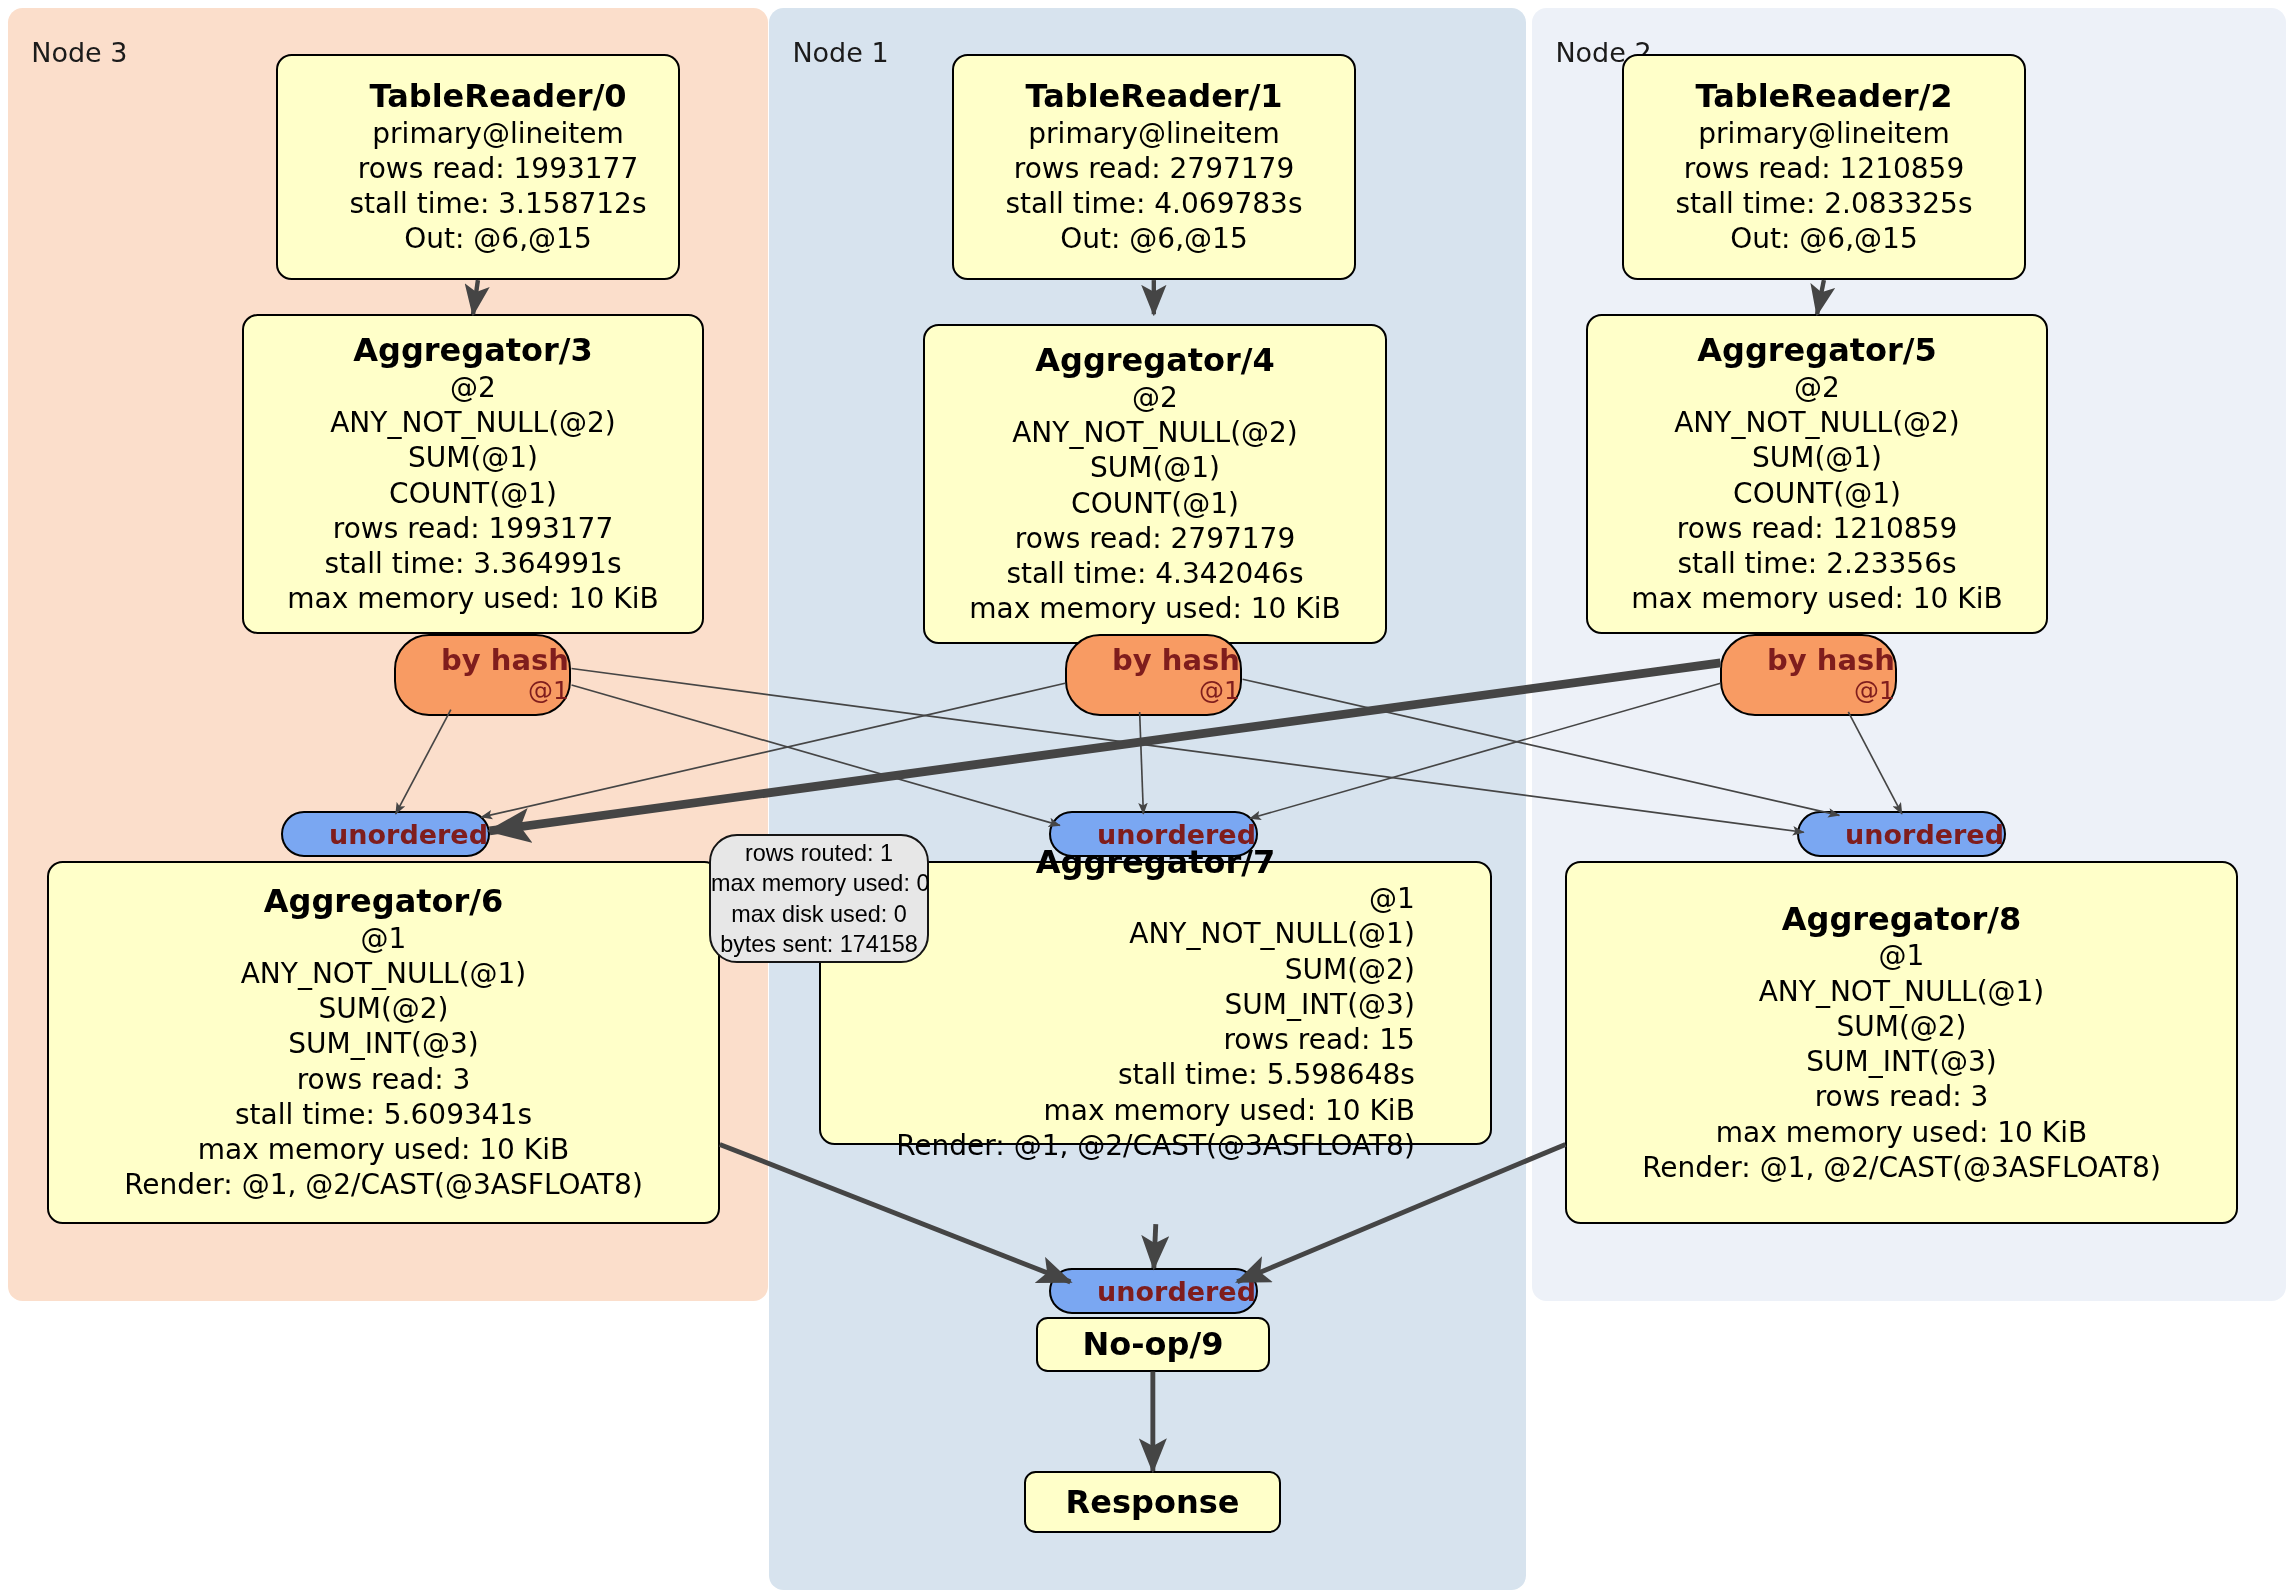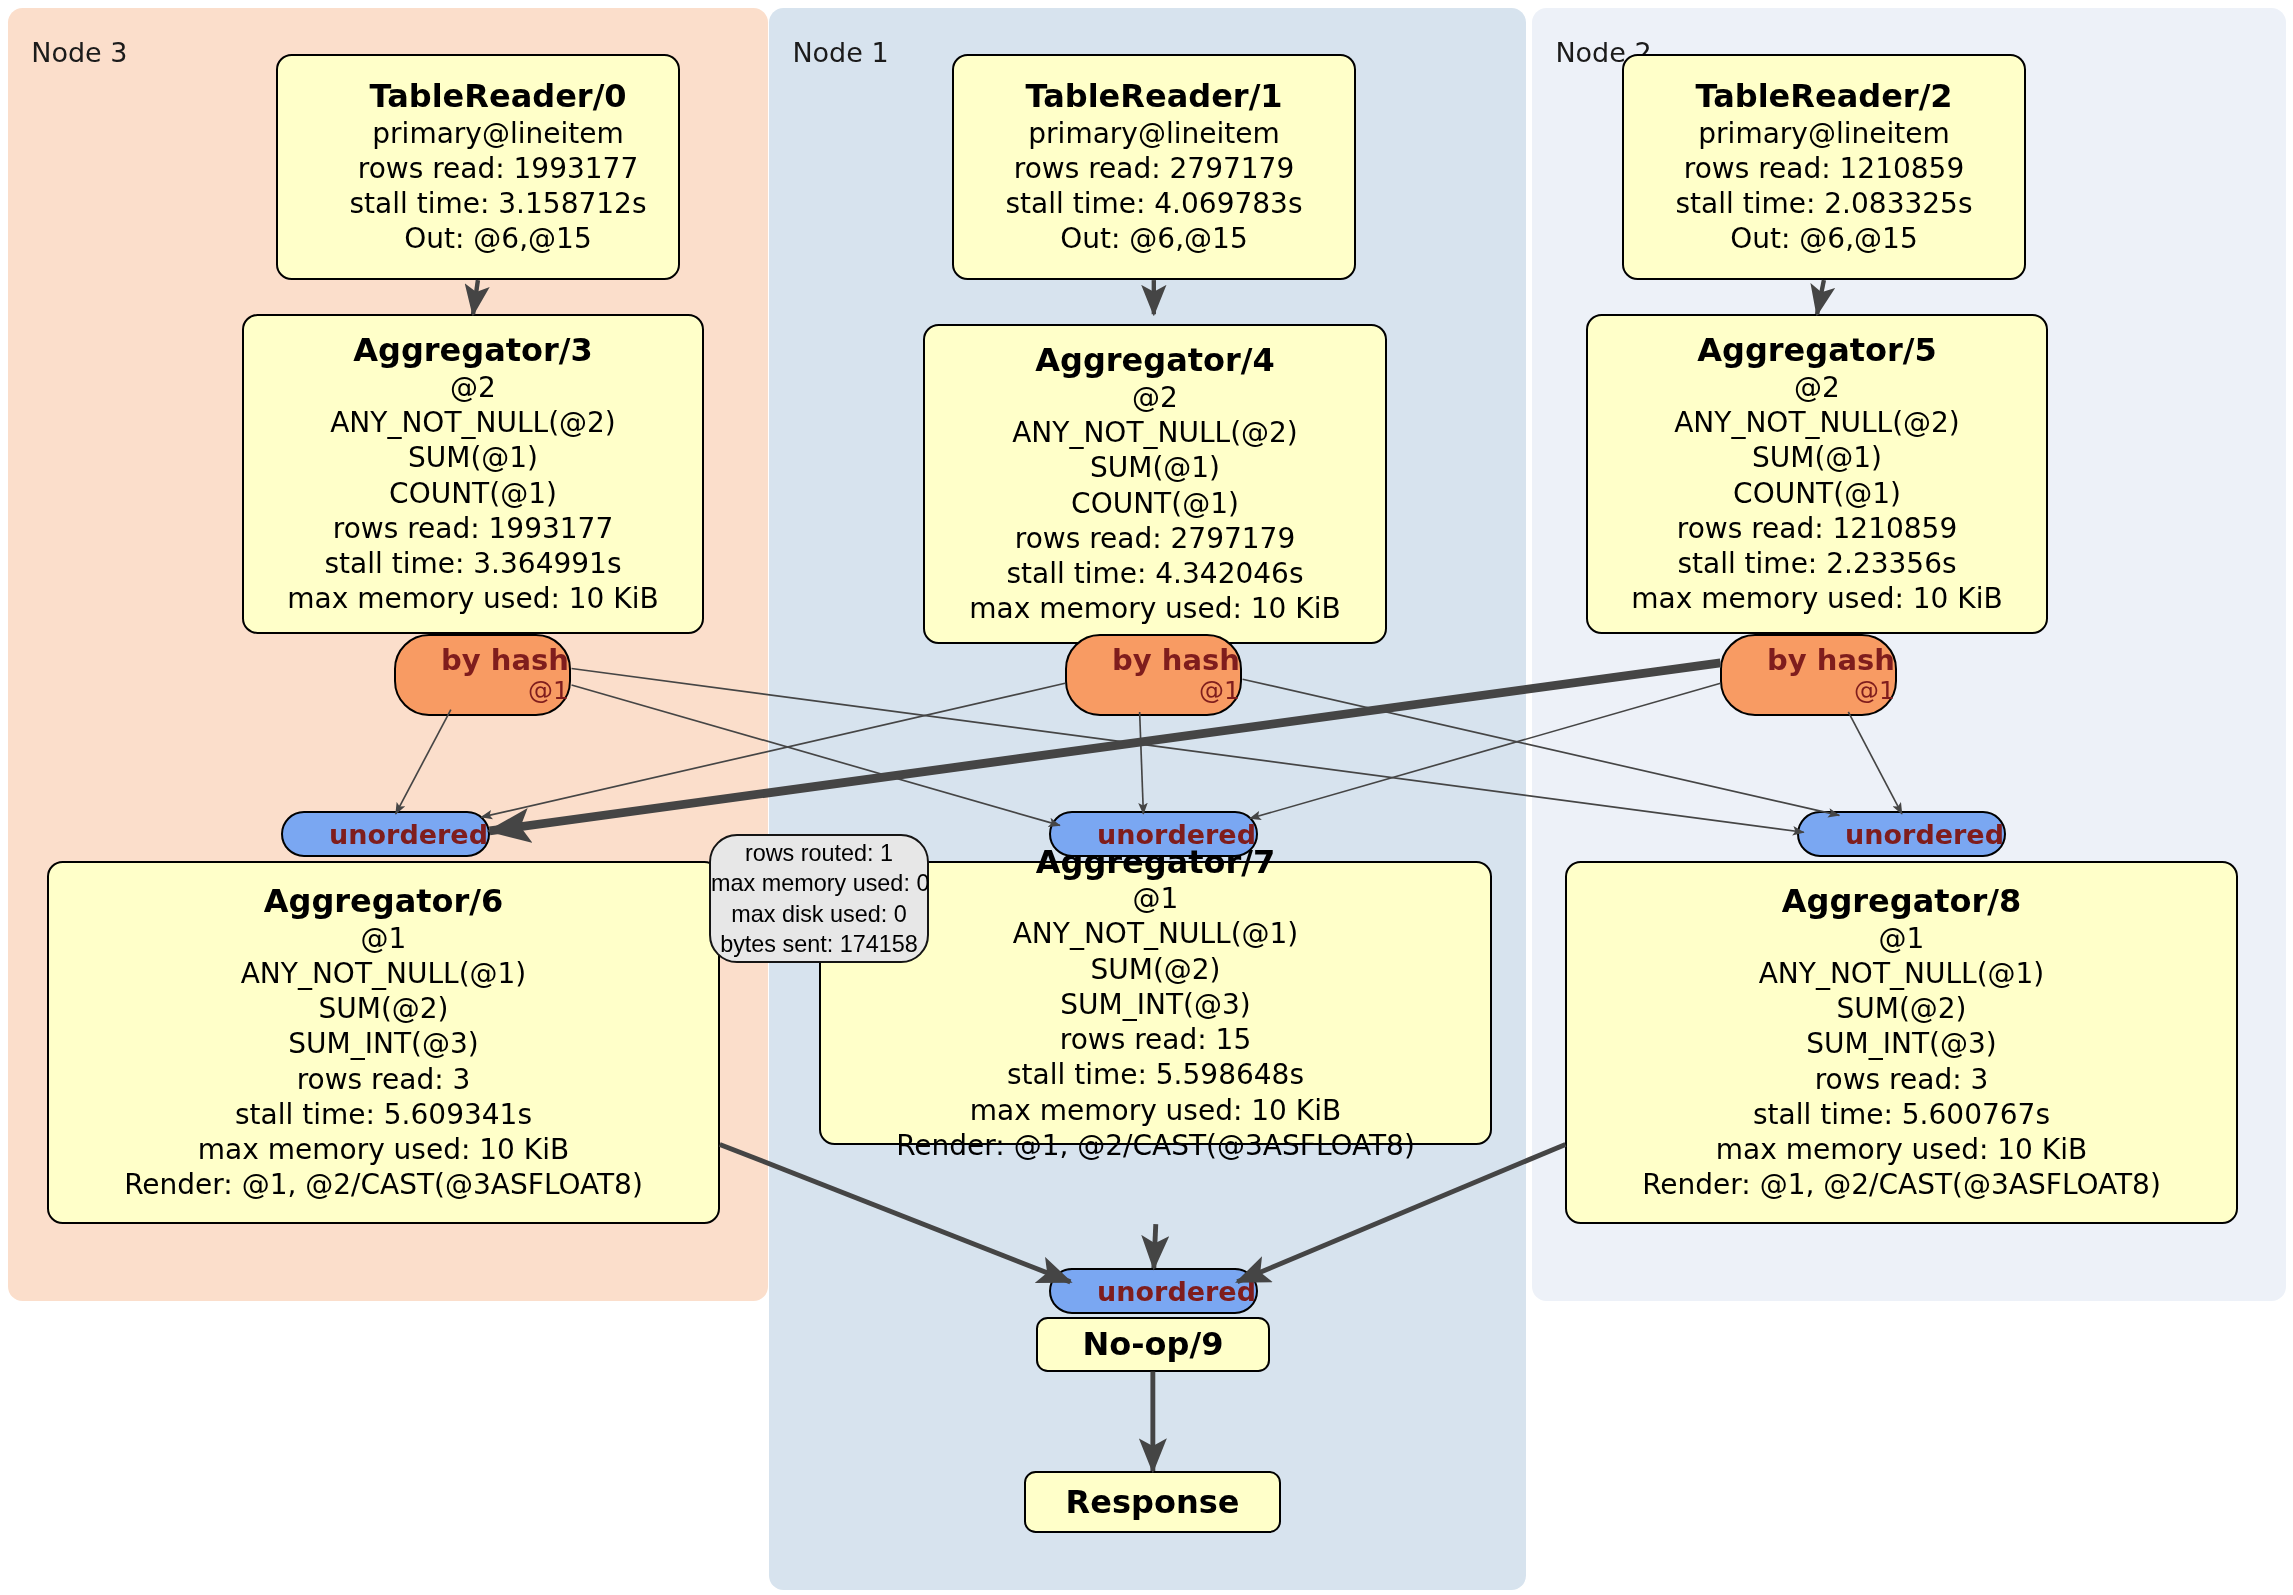--- a/index.html
+++ b/index.html
@@ -142,42 +142,41 @@
         <div class="pline">@1</div>
         <div class="pline">ANY_NOT_NULL(@1)</div>
         <div class="pline">SUM(@2)</div>
         <div class="pline">SUM_INT(@3)</div>
         <div class="pline">rows read: 3</div>
         <div class="pline">stall time: 5.609341s</div>
         <div class="pline">max memory used: 10 KiB</div>
         <div class="pline">Render: @1, @2/CAST(@3ASFLOAT8)</div>
       </div>
   </div>
-  <div class="pbox" style="left:819px;top:861px;width:673px;height:284px;">
+  <div class="pbox" style="left:819px;top:861px;width:673px;height:284px;text-align:right;">
     <div class="ptitle">Aggregator/7</div>
     <div>
         <div class="pline">@1</div>
         <div class="pline">ANY_NOT_NULL(@1)</div>
         <div class="pline">SUM(@2)</div>
         <div class="pline">SUM_INT(@3)</div>
         <div class="pline">rows read: 15</div>
         <div class="pline">stall time: 5.598648s</div>
         <div class="pline">max memory used: 10 KiB</div>
         <div class="pline">Render: @1, @2/CAST(@3ASFLOAT8)</div>
       </div>
   </div>
   <div class="pbox" style="left:1565px;top:861px;width:673px;height:363px;">
     <div class="ptitle">Aggregator/8</div>
     <div>
         <div class="pline">@1</div>
         <div class="pline">ANY_NOT_NULL(@1)</div>
         <div class="pline">SUM(@2)</div>
         <div class="pline">SUM_INT(@3)</div>
         <div class="pline">rows read: 3</div>
-        <div class="pline">stall time: 5.600767s</div>
         <div class="pline">max memory used: 10 KiB</div>
         <div class="pline">Render: @1, @2/CAST(@3ASFLOAT8)</div>
       </div>
   </div>
 
   <div class="oval unord" style="left:1049px;top:1268px;width:209px;height:46px;">
     <div class="rlabel">unordered</div>
   </div>
   <div class="pbox" style="left:1036px;top:1317px;width:234px;height:55px;border-radius:11.7px;">
     <div class="ptitle">No-op/9</div>

